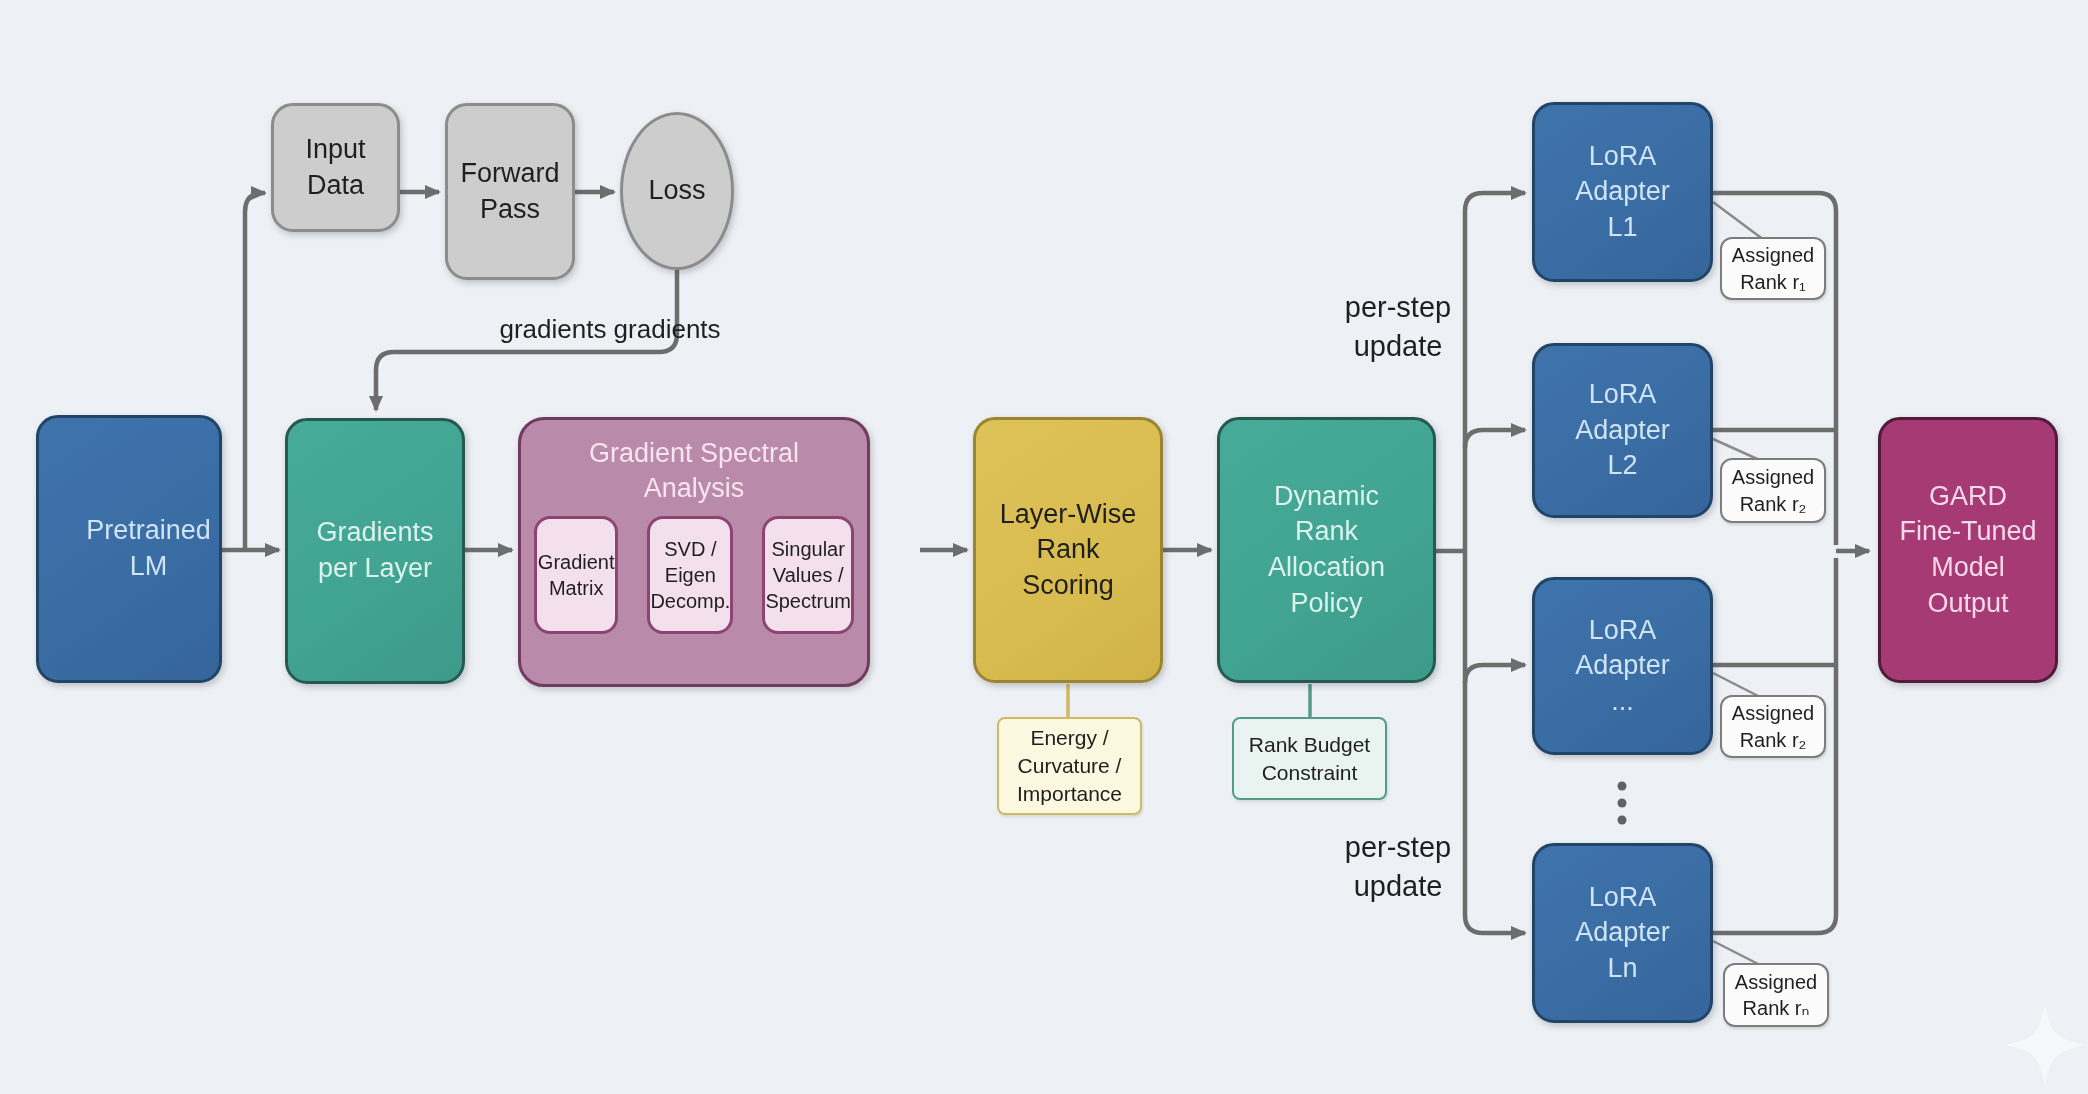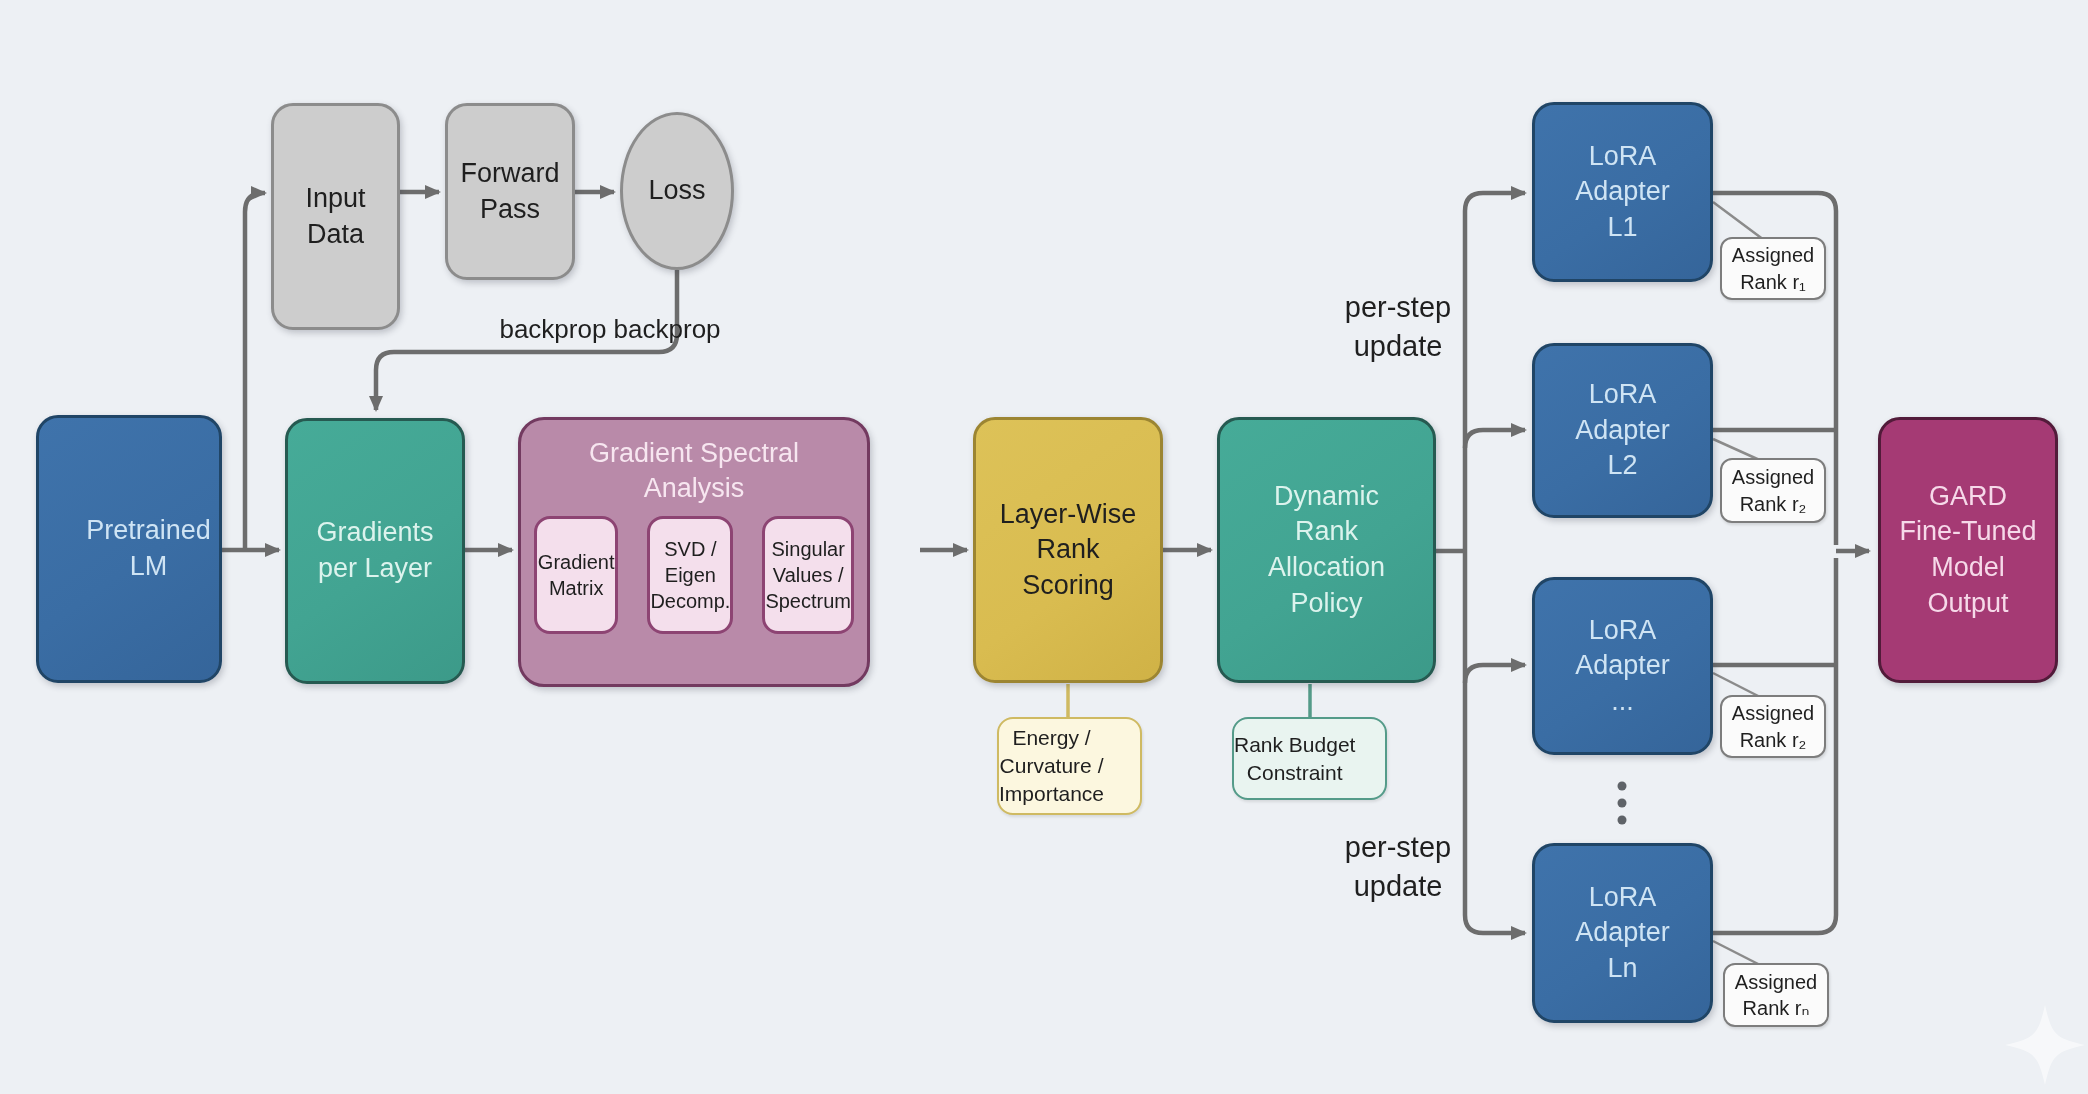--- a/index.html
+++ b/index.html
@@ -36,22 +36,22 @@
         border-color:var(--blue-border);color:var(--blue-text);}
   .teal{background:linear-gradient(145deg,#46ab98 0%,var(--teal-fill) 55%,#3c9a89 100%);
         border-color:var(--teal-border);color:var(--teal-text);}
   .mauve{background:var(--mauve-fill);border-color:var(--mauve-border);color:var(--mauve-title);
          border-radius:26px;flex-direction:column;justify-content:flex-start;}
   .pink{background:var(--pink-fill);border-color:var(--pink-border);color:var(--dark-text);
         border-radius:16px;border-width:3px;box-shadow:none;}
   .yellow{background:linear-gradient(145deg,#ddc258 0%,var(--yellow-fill) 60%,#d0b246 100%);
           border-color:var(--yellow-border);color:var(--dark-text);}
   .magenta{background:var(--magenta-fill);border-color:var(--magenta-border);color:var(--magenta-text);}
-  .note{position:absolute;display:flex;align-items:center;
-        border-radius:16px;border:2.5px solid;text-align:center;color:var(--dark-text);
+  .note{position:absolute;display:flex;align-items:center;justify-content:center;
+        border-radius:8px;border:2.5px solid;text-align:center;color:var(--dark-text);
         box-shadow:1px 2px 3px rgba(0,0,0,.10);}
   .note.cream{background:var(--cream-fill);border-color:var(--cream-border);}
   .note.mint{background:var(--mint-fill);border-color:var(--mint-border);}
   .badge{position:absolute;display:flex;align-items:center;justify-content:center;
          background:var(--badge-fill);border:2px solid var(--badge-border);border-radius:12px;
          color:var(--dark-text);font-size:20px;box-shadow:1px 2px 3px rgba(0,0,0,.12);}
   .ellipse{border-radius:50%;}
   .flow-label{position:absolute;color:var(--dark-text);text-align:center;white-space:pre-line;line-height:1.35;}
   .fs27{font-size:27px;} .fs26{font-size:26px;} .fs25{font-size:29px;}
   .fs21{font-size:21px;} .fs20{font-size:20px;}
@@ -110,32 +110,32 @@
     </g>
 
     <path d="M 2045 1005 C 2052 1035 2055 1038 2085 1045 C 2055 1052 2052 1055 2045 1085 C 2038 1055 2035 1052 2005 1045 C 2035 1038 2038 1035 2045 1005 Z" fill="#ffffff" opacity="0.55"></path>
   </svg>
 
   <div class="box blue fs27" style="left:36px;top:415px;width:186px;height:268px;padding-left:39px;">
     <span class="lbl">Pretrained
 LM</span>
   </div>
 
-  <div class="box gray fs27" style="left:271px;top:103px;width:129px;height:227px;">
+  <div class="box gray fs27" style="left:271px;top:103px;width:129px;height:129px;">
     <span class="lbl">Input
 Data</span>
   </div>
   <div class="box gray fs27" style="left:445px;top:103px;width:130px;height:177px;">
     <span class="lbl">Forward
 Pass</span>
   </div>
   <div class="box gray ellipse fs27" style="left:620px;top:112px;width:114px;height:158px;">
     <span class="lbl">Loss</span>
   </div>
-  <div class="flow-label fs26" style="left:455px;top:312px;width:310px;">backprop backprop</div>
+  <div class="flow-label fs26" style="left:455px;top:312px;width:310px;">gradients gradients</div>
 
   <div class="box teal fs27" style="left:285px;top:418px;width:180px;height:266px;">
     <span class="lbl">Gradients
 per Layer</span>
   </div>
 
   <div class="box mauve" style="left:518px;top:417px;width:352px;height:270px;">
     <div class="lbl gsa-title">Gradient Spectral
 Analysis</div>
     <div class="gsa-row">

